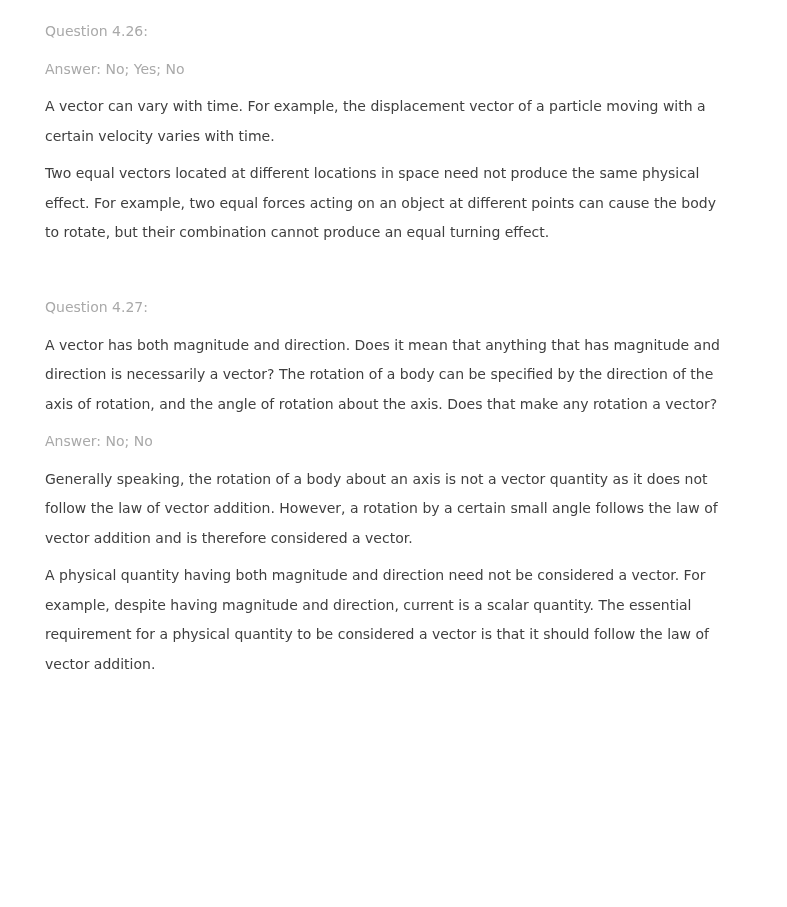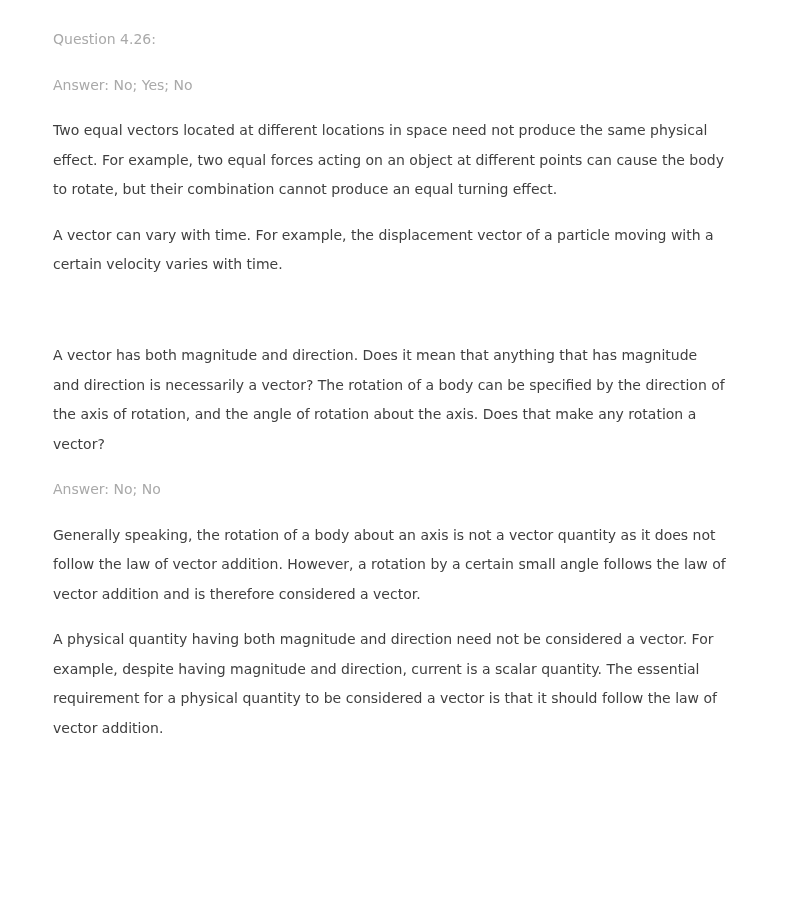--- a/index.html
+++ b/index.html
@@ -15,44 +15,45 @@
     font-size: 14px;
     line-height: 29.5px;
     color: #3f3f3f;
   }
   .page {
     padding: 9px 45px 0 37px;
     width: 705px;
     box-sizing: content-box;
   }
   p {
-    margin: 16px;
+    margin: 8px;
     padding: 0;
   }
   .muted {
     color: #a9a9a9;
   }
   .block-gap {
     height: 29.5px;
   }
 </style>
 </head>
 <body>
 
 <div class="page">
 
   <section>
     <p class="muted">Question 4.26:</p>
     <p class="muted">Answer: No; Yes; No</p>
+    <p>A vector can vary with time. For example, the displacement vector of a particle moving with a certain velocity varies with time.</p>
     <p>Two equal vectors located at different locations in space need not produce the same physical effect. For example, two equal forces acting on an object at different points can cause the body to rotate, but their combination cannot produce an equal turning effect.</p>
-    <p>A vector can vary with time. For example, the displacement vector of a particle moving with a certain velocity varies with time.</p>
   </section>
 
   <div class="block-gap"></div>
 
   <section>
+    <p class="muted">Question 4.27:</p>
     <p>A vector has both magnitude and direction. Does it mean that anything that has magnitude and direction is necessarily a vector? The rotation of a body can be specified by the direction of the axis of rotation, and the angle of rotation about the axis. Does that make any rotation a vector?</p>
     <p class="muted">Answer: No; No</p>
     <p>Generally speaking, the rotation of a body about an axis is not a vector quantity as it does not follow the law of vector addition. However, a rotation by a certain small angle follows the law of vector addition and is therefore considered a vector.</p>
     <p>A physical quantity having both magnitude and direction need not be considered a vector. For example, despite having magnitude and direction, current is a scalar quantity. The essential requirement for a physical quantity to be considered a vector is that it should follow the law of vector addition.</p>
   </section>
 
 </div>
 
 </body></html>

